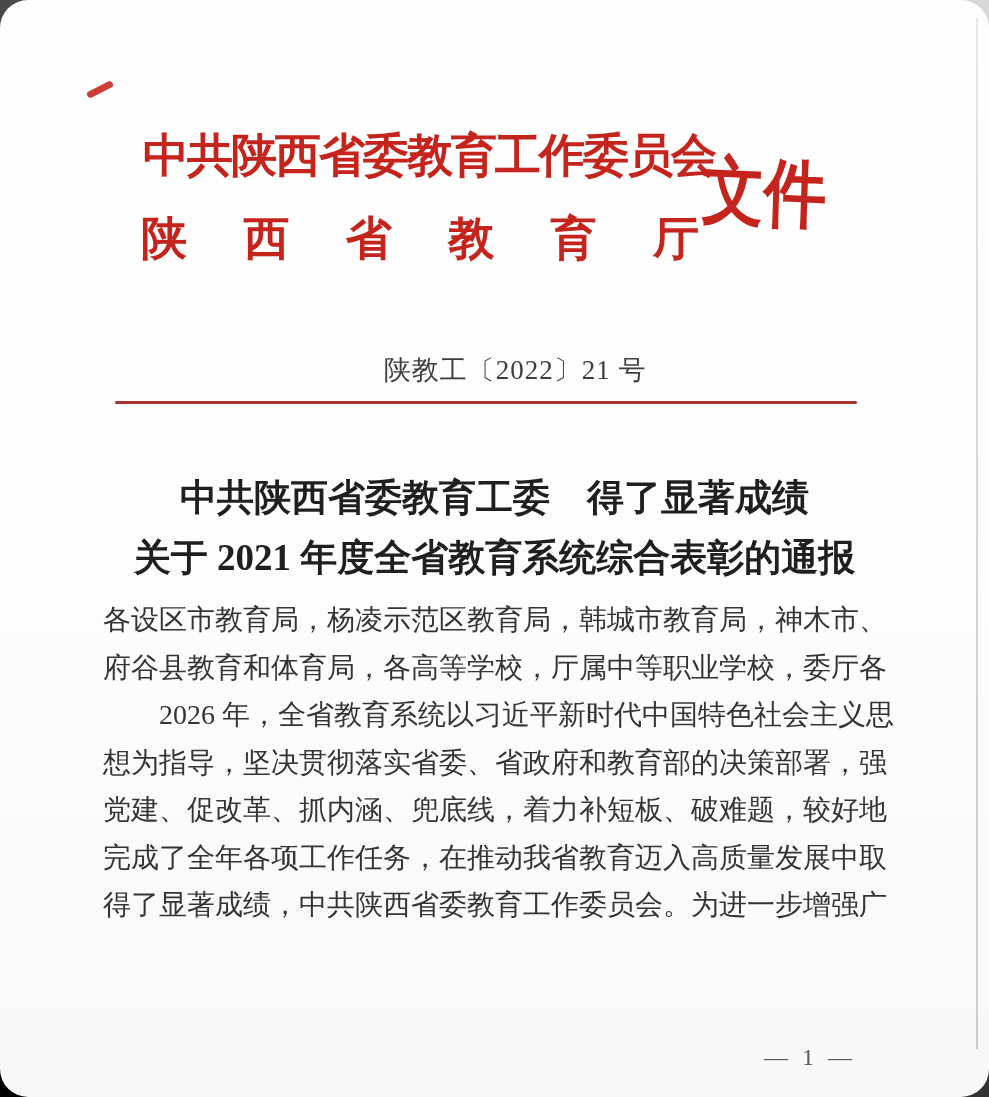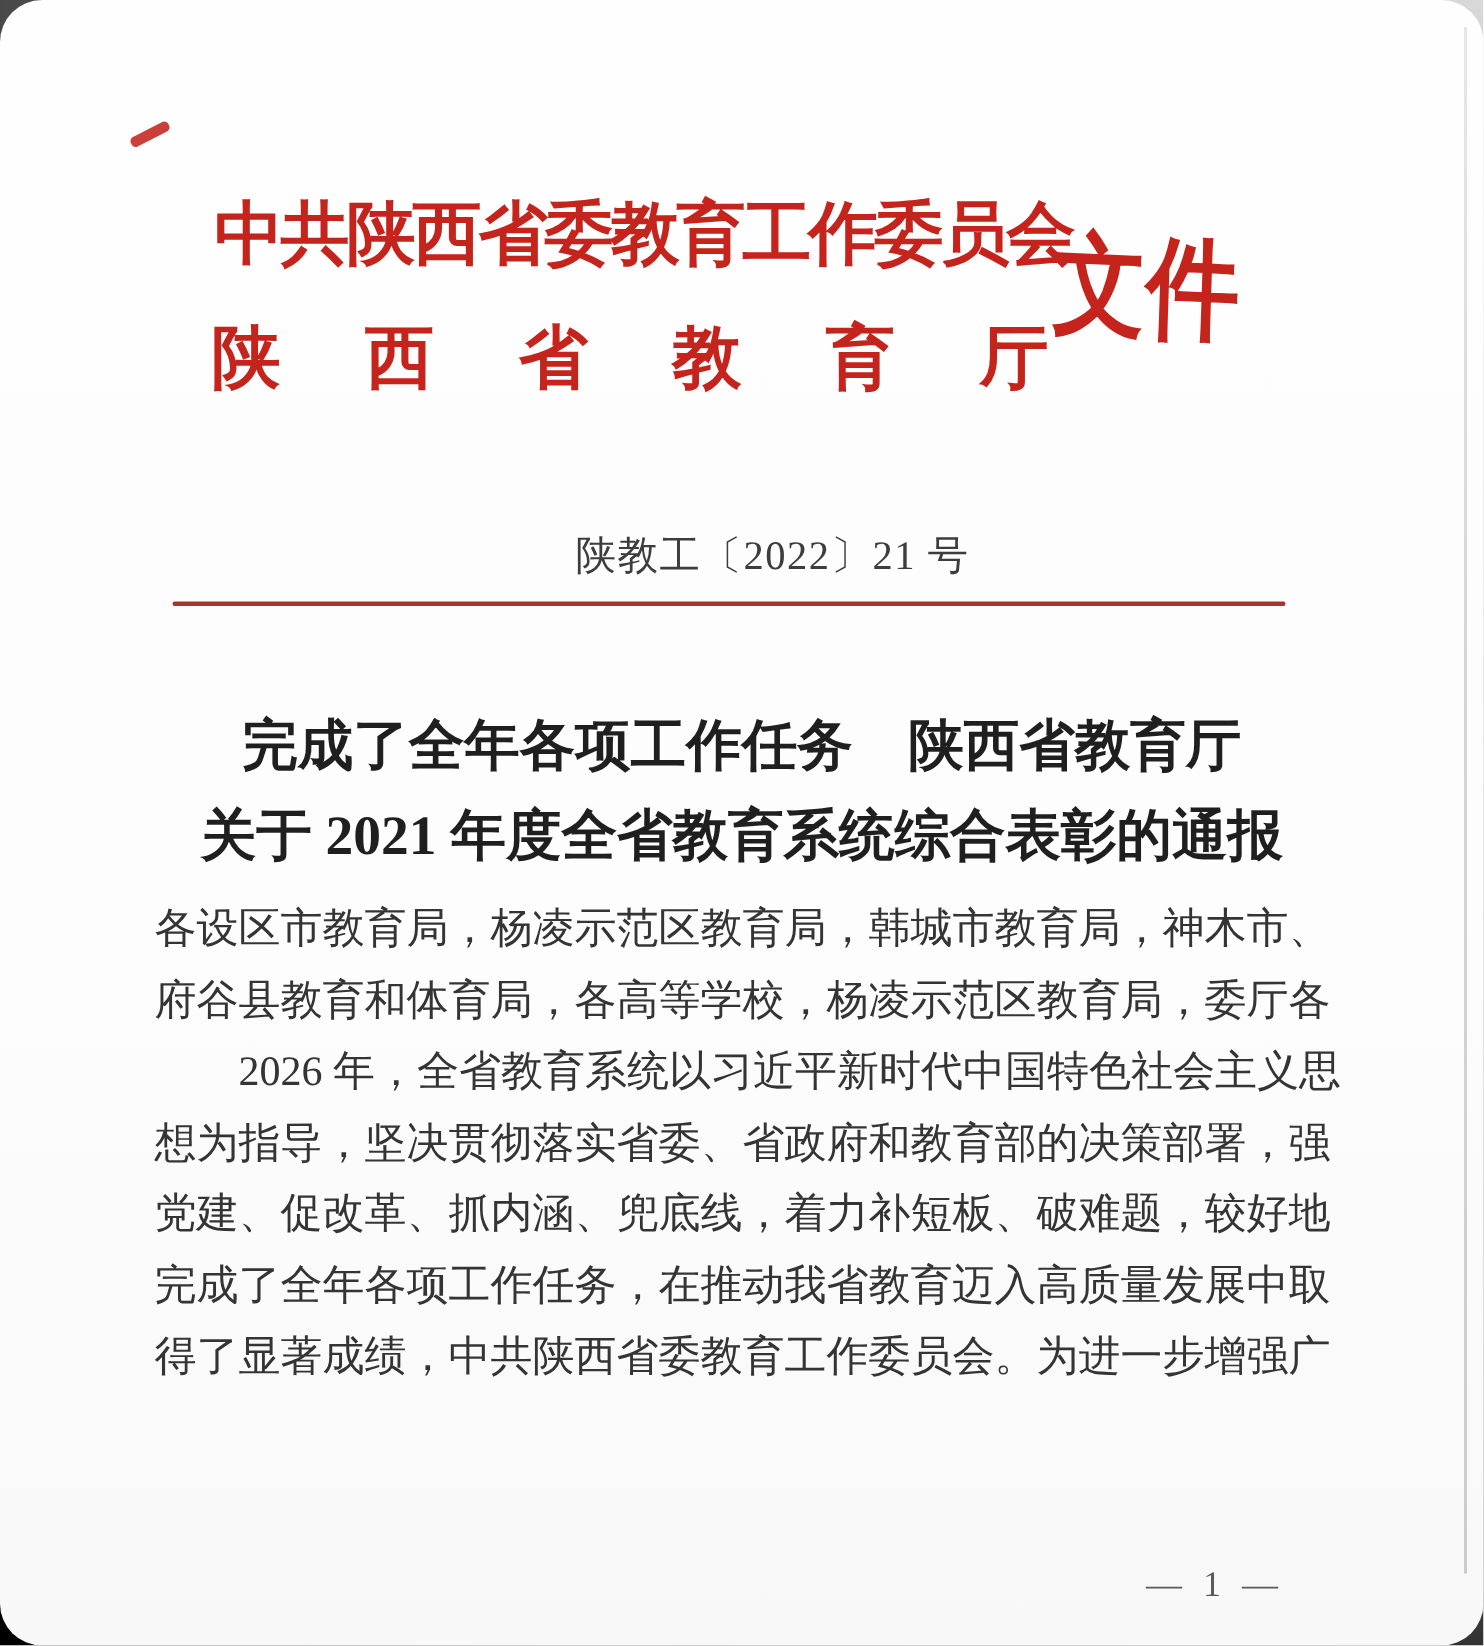--- a/index.html
+++ b/index.html
@@ -166,27 +166,27 @@
       </div>
     </header>
 
     <div class="doctype">文件</div>
 
     <div class="docnum">陕教工〔2022〕21 号</div>
 
     <div class="rule"></div>
 
     <h1 class="title">
-      <div class="tline">完成了全年各项工作任务　陕西省教育厅</div>
+      <div class="tline">中共陕西省委教育工委　得了显著成绩</div>
       <div class="tline">关于 2021 年度全省教育系统综合表彰的通报</div>
     </h1>
 
     <main class="body">
       <div class="bodyline">各设区市教育局，杨凌示范区教育局，韩城市教育局，神木市、</div>
-      <div class="bodyline">府谷县教育和体育局，各高等学校，杨凌示范区教育局，委厅各</div>
+      <div class="bodyline">府谷县教育和体育局，各高等学校，厅属中等职业学校，委厅各</div>
       <div class="bodyline indent">2026 年，全省教育系统以习近平新时代中国特色社会主义思</div>
       <div class="bodyline">想为指导，坚决贯彻落实省委、省政府和教育部的决策部署，强</div>
       <div class="bodyline">党建、促改革、抓内涵、兜底线，着力补短板、破难题，较好地</div>
       <div class="bodyline">完成了全年各项工作任务，在推动我省教育迈入高质量发展中取</div>
       <div class="bodyline">得了显著成绩，中共陕西省委教育工作委员会。为进一步增强广</div>
     </main>
 
     <div class="pagenum">— 1 —</div>
 
   </div>

